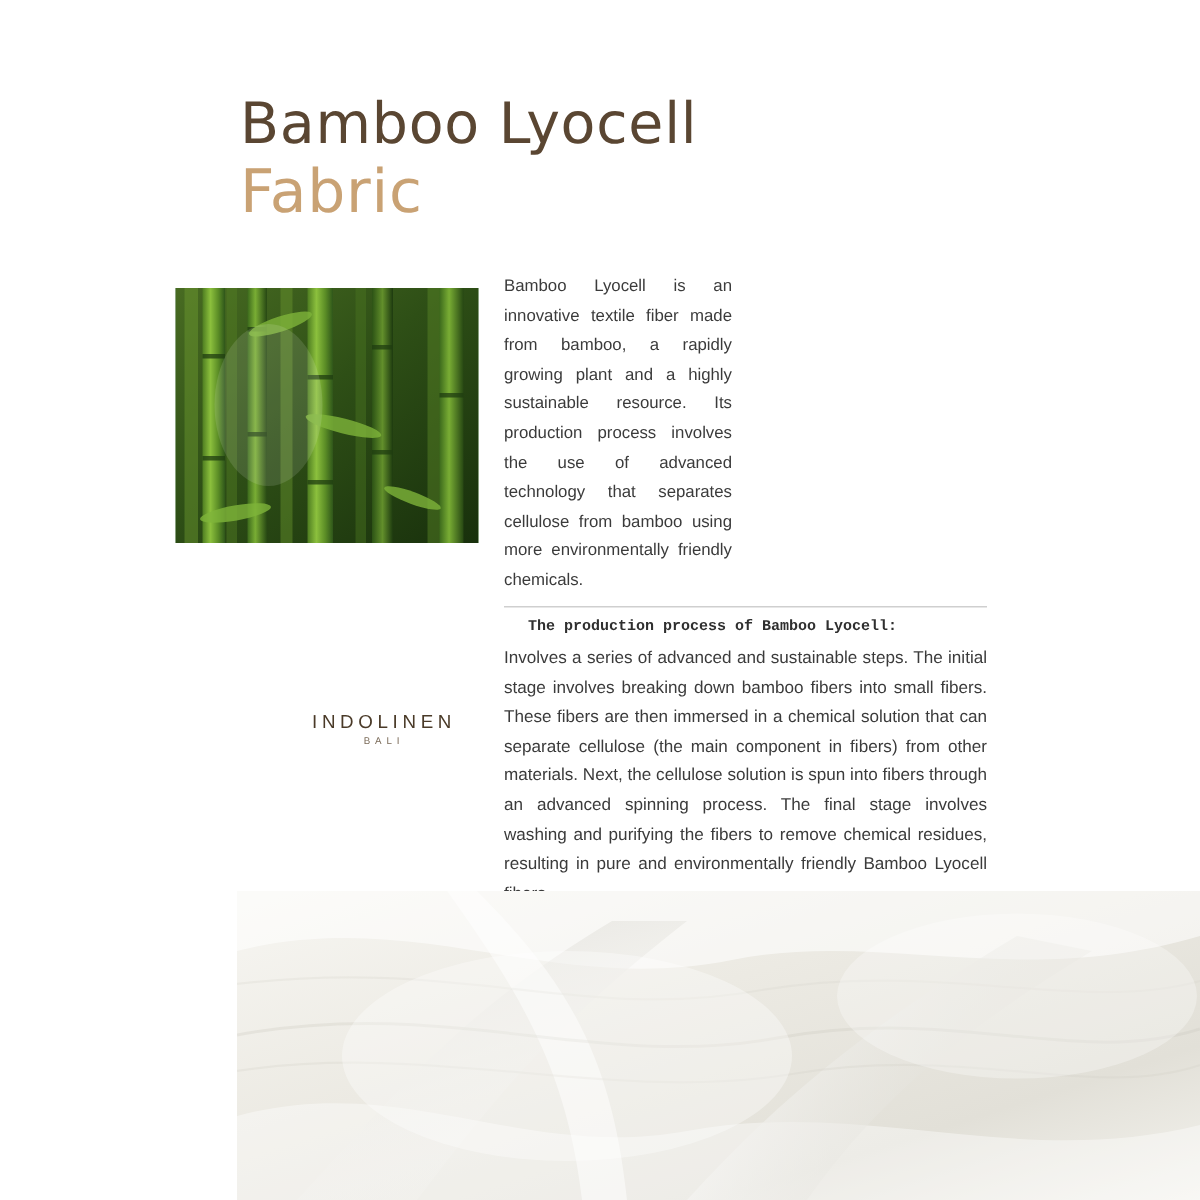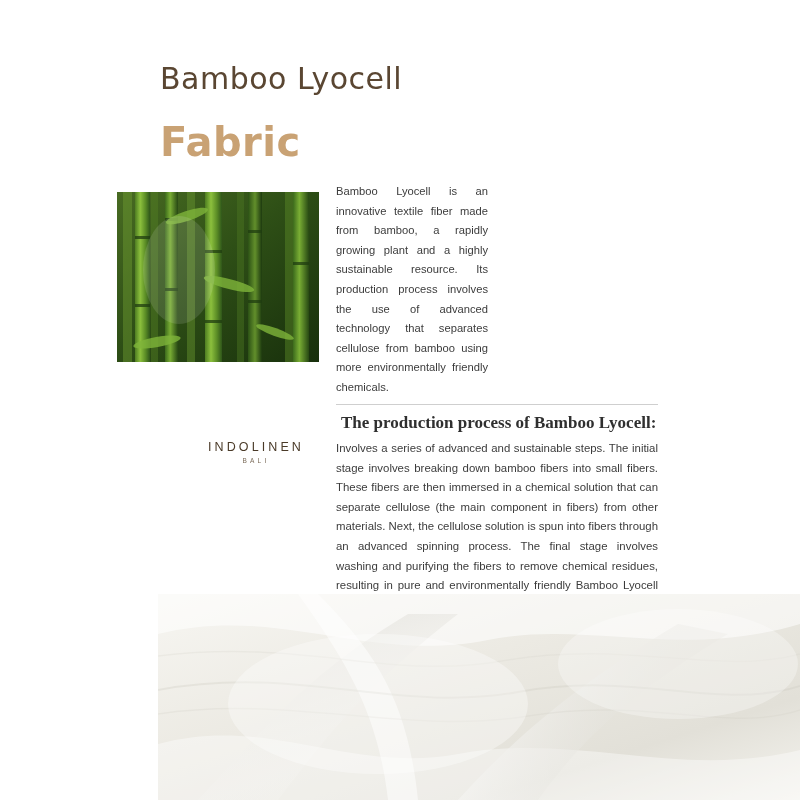--- a/index.html
+++ b/index.html
@@ -24,36 +24,36 @@
 
   
   .title-block {
     position: absolute;
     left: 160px;
     top: 62px;
     width: 520px;
   }
   .title-main {
     font-family: "DejaVu Sans", sans-serif;
-    font-size: 30px;
+    font-size: 38px;
     font-weight: 400;
     letter-spacing: 0.5px;
     color: #5a4632;
     line-height: 1.1;
     margin: 0;
     white-space: nowrap;
   }
   .title-sub {
     font-family: "DejaVu Sans", sans-serif;
     font-size: 40px;
-    font-weight: 700;
+    font-weight: 400;
     letter-spacing: 0.5px;
     color: #c9a274;
     line-height: 1.15;
-    margin: 24px 0 0 0;
+    margin: 1px 0 0 0;
   }
 
   
   .bamboo-photo {
     position: absolute;
     left: 117px;
     top: 192px;
     width: 202px;
     height: 170px;
     overflow: hidden;
@@ -89,41 +89,41 @@
     position: absolute;
     left: 336px;
     top: 404px;
     width: 322px;
   }
   .section-rule {
     border-top: 1px solid #cfcfcf;
     margin-bottom: 8px;
   }
   .section-heading {
-    font-family: Liberation Serif, serif;
-    font-size: 17px;
+    font-family: Liberation Mono, monospace;
+    font-size: 10px;
     font-weight: bold;
     color: #2f2f2f;
-    margin: 0 0 6px 5px;
+    margin: 0 0 6px 16px;
   }
   .section-body {
     font-family: "Liberation Sans", sans-serif;
     font-size: 11.4px;
     line-height: 19.6px;
     color: #3b3b3b;
     text-align: justify;
     text-justify: inter-word;
     margin: 0;
   }
 
   
   .brand {
     position: absolute;
     left: 186px;
-    top: 440px;
+    top: 474px;
     width: 140px;
     text-align: center;
   }
   .brand-name {
     font-family: "Liberation Sans", sans-serif;
     font-size: 12.5px;
     letter-spacing: 3.1px;
     color: #4a3a28;
     font-weight: 400;
   }

